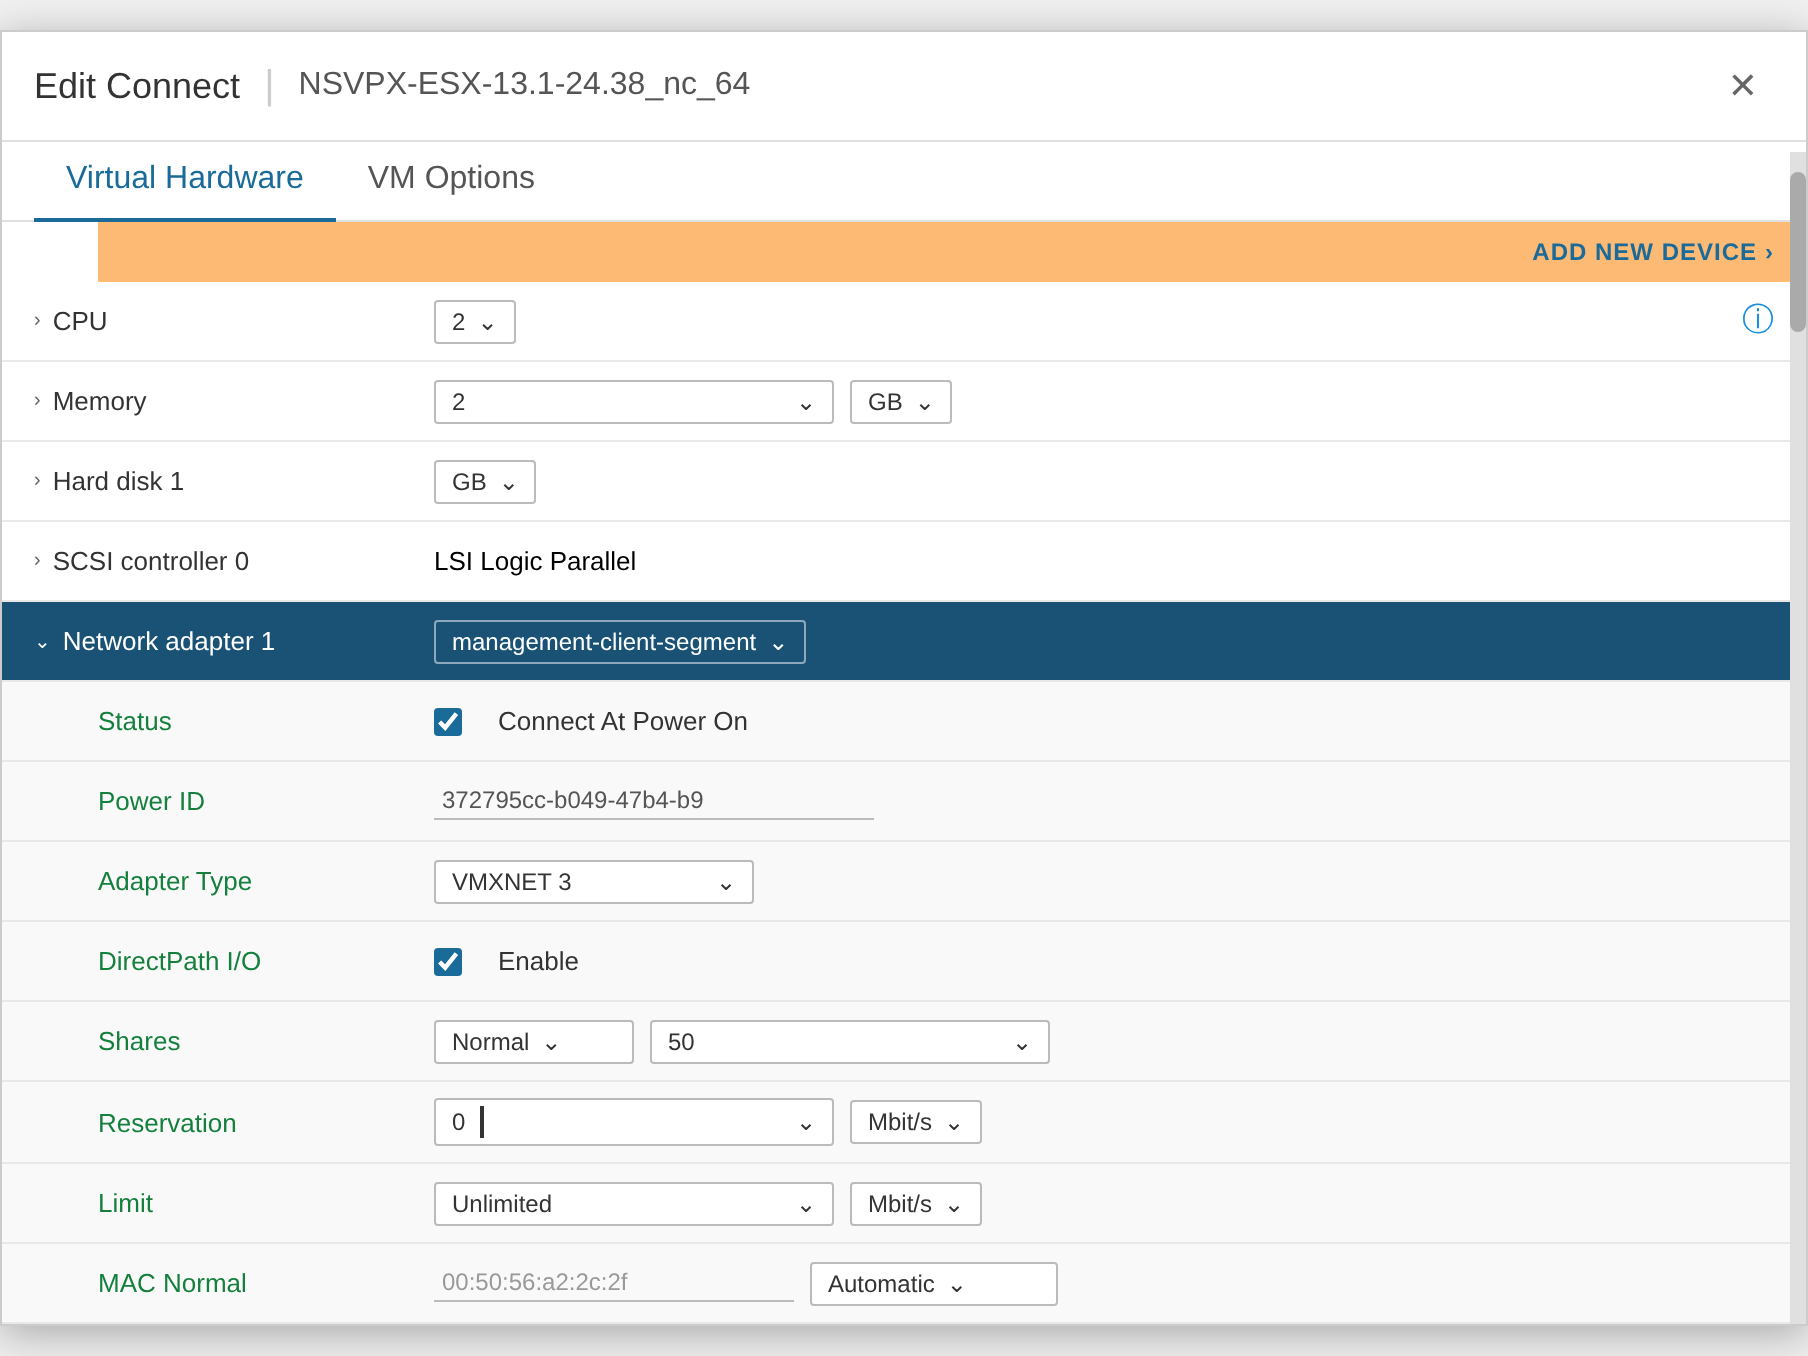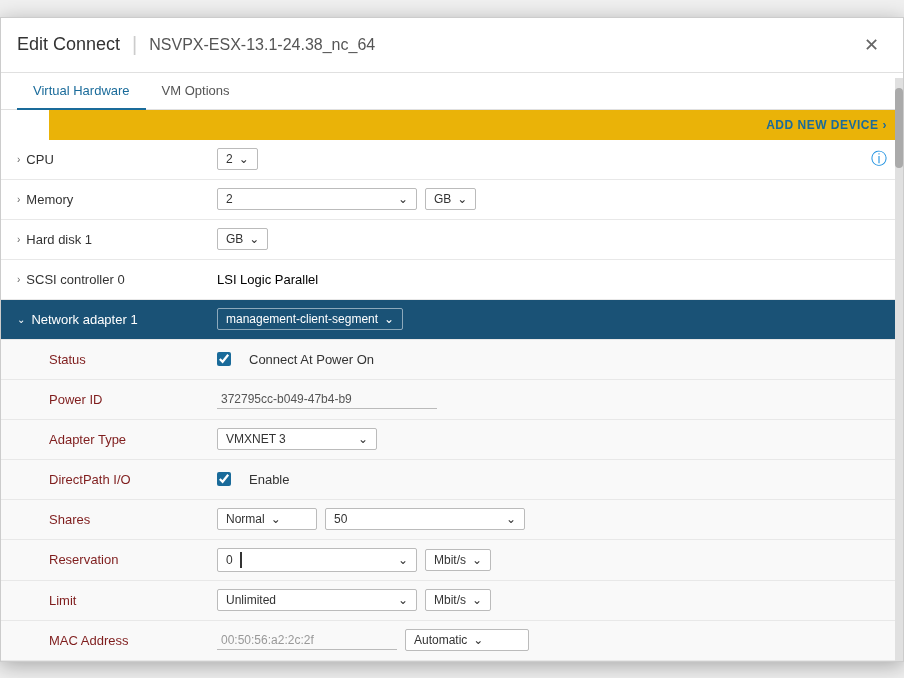--- a/index.html
+++ b/index.html
@@ -52,34 +52,34 @@
     .tabs {
       display: flex;
       border-bottom: 1px solid #e0e0e0;
       padding: 0 16px;
       background: #fff;
     }
     .tab {
       padding: 10px 16px;
       cursor: pointer;
       color: #555;
-      font-size: 13px;
+      font-size: 16px;
       border-bottom: 2px solid transparent;
       margin-bottom: -1px;
     }
     .tab.active {
       color: #1a6b9a;
       border-bottom: 2px solid #1a6b9a;
       font-weight: 500;
     }
     .toolbar {
       display: flex;
       justify-content: flex-end;
       padding: 8px 16px;
-      background: #eab308;
+      background: #fdba74;
       margin-left: 48px;
     }
     .add-device-btn {
       color: #1a6b9a;
       font-size: 12px;
       font-weight: 600;
       cursor: pointer;
       background: none;
       border: none;
       display: flex;
@@ -168,21 +168,21 @@
     }
     .checkbox {
       width: 14px;
       height: 14px;
       accent-color: #1a6b9a;
     }
     .sub-row {
       background: #f9f9f9;
     }
     .sub-row .row-label {
-      color: #7f1d1d;
+      color: #15803d;
     }
     .port-id-input {
       width: 220px;
       border: none;
       border-bottom: 1px solid #bbb;
       background: transparent;
       padding: 2px 4px;
       color: #555;
       font-size: 12px;
       outline: none;
@@ -394,21 +394,21 @@
         </div>
         <div class="select-box">
           <span>Mbit/s</span>
           <span>⌄</span>
         </div>
       </div>
     </div>
 
     <div class="row sub-row">
       <div class="row-label indented">
-        <span>MAC Address</span>
+        <span>MAC Normal</span>
       </div>
       <div class="row-value">
         <input class="port-id-input" value="00:50:56:a2:2c:2f" style="width: 180px; color: rgb(153, 153, 153);">
         <div class="select-box" style="width:124px;">
           <span>Automatic</span>
           <span>⌄</span>
         </div>
       </div>
     </div>
 

